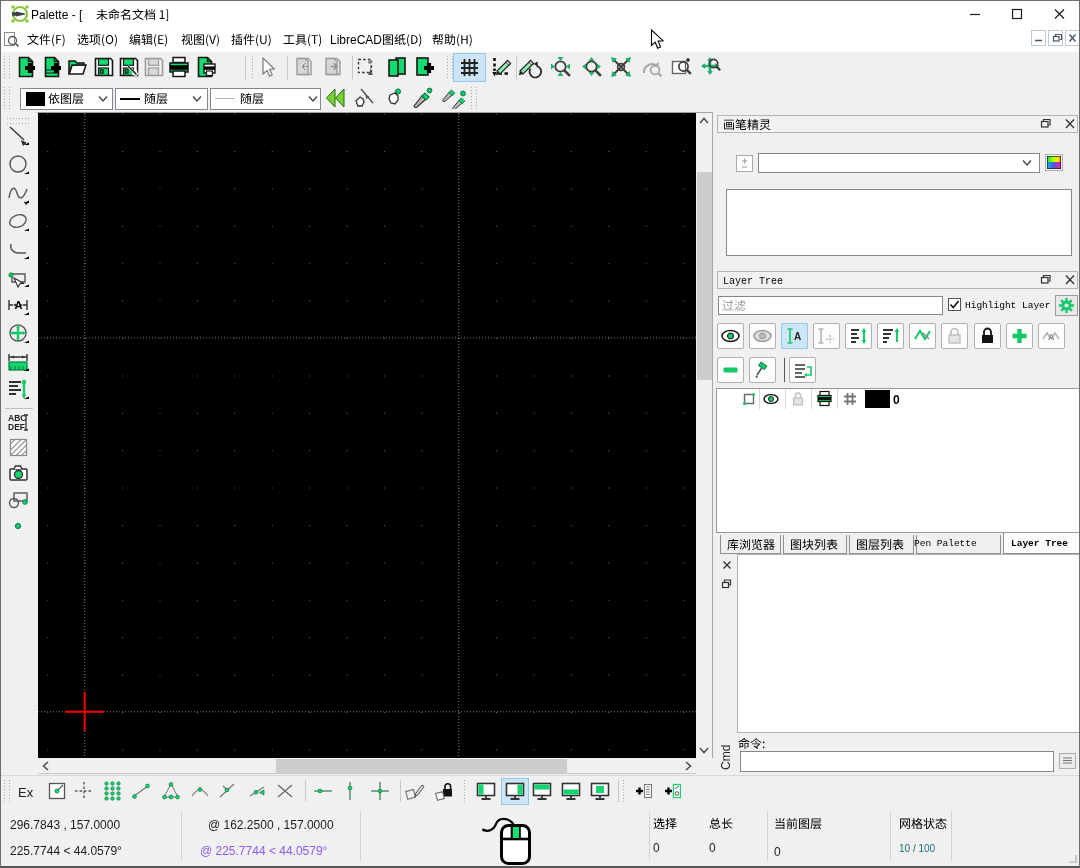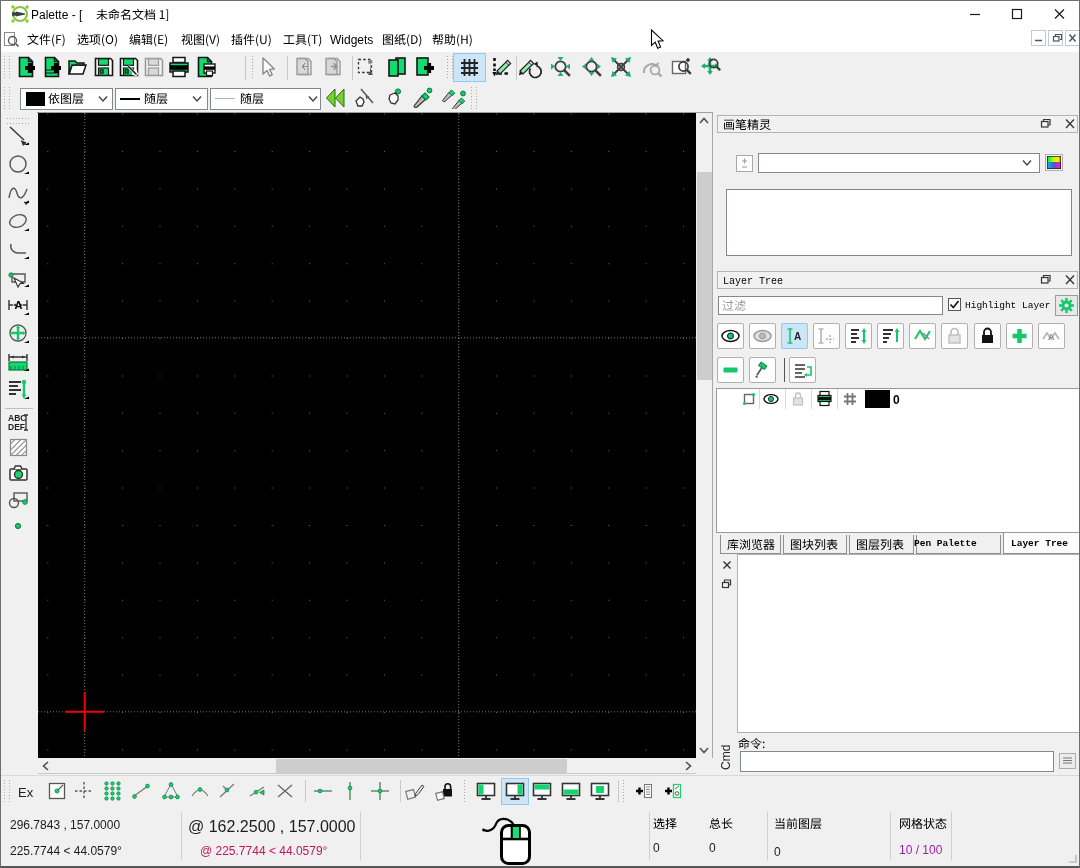--- a/index.html
+++ b/index.html
@@ -46,21 +46,21 @@
   </svg>
 <svg style="position:absolute;left:181px;top:33px;overflow:visible" width="41" height="14">
     <path transform="translate(0,11) scale(1.0)" fill="#000" d="M5.4 -9.5V-3.1H6.3V-8.7H10V-3.1H10.9V-9.5ZM1.8 -9.6C2.3 -9.2 2.7 -8.5 3 -8.1L3.7 -8.6C3.5 -9 3 -9.6 2.5 -10.1ZM7.6 -7.8V-5.4C7.6 -3.6 7.3 -1.3 4.2 0.3C4.4 0.4 4.7 0.8 4.8 1C6.6 0 7.6 -1.3 8.1 -2.6V-0.2C8.1 0.6 8.4 0.8 9.2 0.8H10.3C11.3 0.8 11.5 0.3 11.6 -1.6C11.4 -1.7 11.1 -1.8 10.8 -2C10.8 -0.2 10.7 0.1 10.3 0.1H9.3C9 0.1 8.9 0 8.9 -0.3V-3.3H8.3C8.5 -4 8.5 -4.8 8.5 -5.4V-7.8ZM0.8 -8V-7.2H3.7C3 -5.7 1.7 -4.2 0.5 -3.3C0.6 -3.2 0.8 -2.7 0.9 -2.4C1.4 -2.8 1.8 -3.2 2.3 -3.7V0.9H3.1V-4.2C3.6 -3.7 4.1 -3 4.3 -2.6L4.9 -3.3C4.7 -3.6 3.8 -4.6 3.4 -5.1C3.9 -5.9 4.4 -6.8 4.8 -7.7L4.3 -8.1L4.1 -8Z M16.5 -3.3C17.5 -3.1 18.7 -2.7 19.4 -2.4L19.7 -3C19.1 -3.3 17.8 -3.7 16.9 -3.9ZM15.3 -1.8C17 -1.6 19 -1.1 20.2 -0.7L20.6 -1.4C19.4 -1.8 17.3 -2.3 15.7 -2.4ZM13 -9.6V1H13.9V0.5H22.1V1H23V-9.6ZM13.9 -0.3V-8.7H22.1V-0.3ZM17 -8.5C16.4 -7.5 15.3 -6.6 14.3 -6C14.5 -5.8 14.8 -5.6 14.9 -5.4C15.3 -5.7 15.7 -6 16 -6.3C16.4 -5.9 16.8 -5.5 17.3 -5.2C16.3 -4.7 15.2 -4.4 14.1 -4.2C14.2 -4 14.4 -3.6 14.5 -3.4C15.7 -3.7 17 -4.1 18.1 -4.8C19.1 -4.2 20.2 -3.8 21.4 -3.6C21.5 -3.8 21.7 -4.1 21.9 -4.2C20.8 -4.4 19.8 -4.8 18.8 -5.2C19.7 -5.8 20.5 -6.5 21 -7.3L20.5 -7.6L20.3 -7.5H17.2C17.4 -7.8 17.6 -8 17.7 -8.2ZM16.5 -6.8 16.6 -6.8H19.7C19.3 -6.4 18.7 -6 18.1 -5.6C17.5 -5.9 16.9 -6.3 16.5 -6.8Z M26.9 2.4 27.5 2.1C26.5 0.3 26 -1.7 26 -3.7C26 -5.8 26.5 -7.8 27.5 -9.5L26.9 -9.8C25.8 -8 25.1 -6.1 25.1 -3.7C25.1 -1.4 25.8 0.6 26.9 2.4Z M30.9 0H32.2L35 -8.8H33.8L32.4 -4C32.1 -3 31.9 -2.2 31.6 -1.1H31.5C31.2 -2.2 31 -3 30.7 -4L29.2 -8.8H28.1Z M36.1 2.4C37.2 0.6 37.9 -1.4 37.9 -3.7C37.9 -6.1 37.2 -8 36.1 -9.8L35.5 -9.5C36.5 -7.8 37 -5.8 37 -3.7C37 -1.7 36.5 0.3 35.5 2.1Z"></path>
   </svg>
 <svg style="position:absolute;left:231px;top:33px;overflow:visible" width="43" height="14">
     <path transform="translate(0,11) scale(1.0)" fill="#000" d="M8.8 -2.9V-2.1H10.2V-0.5H8.3V-6.4H11.4V-7.2H8.3V-8.8C9.2 -8.9 10.1 -9.1 10.8 -9.3L10.3 -10C9 -9.6 6.7 -9.3 4.8 -9.2C4.9 -9 5 -8.7 5.1 -8.5C5.8 -8.5 6.7 -8.6 7.5 -8.7V-7.2H4.4V-6.4H7.5V-0.5H5.5V-2.1H7V-2.9H5.5V-4.4C6 -4.5 6.6 -4.7 7 -4.9L6.6 -5.6C6.1 -5.4 5.4 -5.1 4.7 -4.9V0.9H5.5V0.4H10.2V1H11V-5.2H8.8V-4.4H10.2V-2.9ZM1.9 -10.1V-7.7H0.6V-6.8H1.9V-4.1L0.4 -3.7L0.7 -2.8L1.9 -3.2V-0.1C1.9 0 1.9 0.1 1.8 0.1C1.6 0.1 1.3 0.1 0.9 0.1C1 0.3 1.1 0.7 1.1 0.9C1.8 0.9 2.2 0.9 2.4 0.7C2.7 0.6 2.8 0.4 2.8 -0.1V-3.5L4.1 -3.9L4 -4.7L2.8 -4.3V-6.8H3.9V-7.7H2.8V-10.1Z M15.8 -4.1V-3.2H19.2V1H20.1V-3.2H23.4V-4.1H20.1V-6.7H22.9V-7.6H20.1V-9.9H19.2V-7.6H17.6C17.8 -8.2 17.9 -8.7 18 -9.3L17.2 -9.5C16.9 -7.9 16.4 -6.4 15.7 -5.4C15.9 -5.3 16.3 -5 16.5 -4.9C16.8 -5.4 17.1 -6 17.4 -6.7H19.2V-4.1ZM15.2 -10C14.6 -8.2 13.5 -6.4 12.4 -5.2C12.5 -5 12.8 -4.6 12.9 -4.4C13.3 -4.8 13.6 -5.2 14 -5.8V0.9H14.9V-7.2C15.3 -8 15.7 -8.9 16.1 -9.8Z M26.9 2.4 27.5 2.1C26.5 0.3 26 -1.7 26 -3.7C26 -5.8 26.5 -7.8 27.5 -9.5L26.9 -9.8C25.8 -8 25.1 -6.1 25.1 -3.7C25.1 -1.4 25.8 0.6 26.9 2.4Z M32.4 0.2C34.2 0.2 35.5 -0.8 35.5 -3.6V-8.8H34.5V-3.6C34.5 -1.5 33.6 -0.8 32.4 -0.8C31.2 -0.8 30.3 -1.5 30.3 -3.6V-8.8H29.2V-3.6C29.2 -0.8 30.6 0.2 32.4 0.2Z M37.9 2.4C39 0.6 39.7 -1.4 39.7 -3.7C39.7 -6.1 39 -8 37.9 -9.8L37.2 -9.5C38.2 -7.8 38.8 -5.8 38.8 -3.7C38.8 -1.7 38.2 0.3 37.2 2.1Z"></path>
   </svg>
 <svg style="position:absolute;left:283px;top:33px;overflow:visible" width="41" height="14">
     <path transform="translate(0,11) scale(1.0)" fill="#000" d="M0.6 -0.9V0H11.4V-0.9H6.5V-7.8H10.8V-8.7H1.2V-7.8H5.5V-0.9Z M19.3 -1C20.6 -0.4 22 0.4 22.8 1L23.5 0.3C22.6 -0.3 21.2 -1 19.8 -1.6ZM15.9 -1.6C15.2 -0.9 13.7 -0.1 12.5 0.3C12.7 0.5 13 0.8 13.1 1C14.4 0.5 15.8 -0.3 16.8 -1.1ZM14.5 -9.5V-2.5H12.6V-1.7H23.4V-2.5H21.6V-9.5ZM15.4 -2.5V-3.6H20.7V-2.5ZM15.4 -7H20.7V-6H15.4ZM15.4 -7.7V-8.8H20.7V-7.7ZM15.4 -5.3H20.7V-4.3H15.4Z M26.9 2.4 27.5 2.1C26.5 0.3 26 -1.7 26 -3.7C26 -5.8 26.5 -7.8 27.5 -9.5L26.9 -9.8C25.8 -8 25.1 -6.1 25.1 -3.7C25.1 -1.4 25.8 0.6 26.9 2.4Z M31.1 0H32.2V-7.9H34.9V-8.8H28.4V-7.9H31.1Z M36.4 2.4C37.5 0.6 38.2 -1.4 38.2 -3.7C38.2 -6.1 37.5 -8 36.4 -9.8L35.7 -9.5C36.8 -7.8 37.3 -5.8 37.3 -3.7C37.3 -1.7 36.8 0.3 35.7 2.1Z"></path>
   </svg>
-<div class="ab" style="left:330px;top:33px;font-size:12px">Widgets</div>
+<div class="ab" style="left:330px;top:33px;font-size:12px">LibreCAD</div>
 <svg style="position:absolute;left:382px;top:33px;overflow:visible" width="42" height="14">
     <path transform="translate(0,11) scale(1.0)" fill="#000" d="M4.5 -3.3C5.5 -3.1 6.7 -2.7 7.4 -2.4L7.7 -3C7.1 -3.3 5.8 -3.7 4.9 -3.9ZM3.3 -1.8C5 -1.6 7 -1.1 8.2 -0.7L8.6 -1.4C7.4 -1.8 5.3 -2.3 3.7 -2.4ZM1 -9.6V1H1.9V0.5H10.1V1H11V-9.6ZM1.9 -0.3V-8.7H10.1V-0.3ZM5 -8.5C4.4 -7.5 3.3 -6.6 2.3 -6C2.5 -5.8 2.8 -5.6 2.9 -5.4C3.3 -5.7 3.7 -6 4 -6.3C4.4 -5.9 4.8 -5.5 5.3 -5.2C4.3 -4.7 3.2 -4.4 2.1 -4.2C2.2 -4 2.4 -3.6 2.5 -3.4C3.7 -3.7 5 -4.1 6.1 -4.8C7.1 -4.2 8.2 -3.8 9.4 -3.6C9.5 -3.8 9.7 -4.1 9.9 -4.2C8.8 -4.4 7.8 -4.8 6.8 -5.2C7.7 -5.8 8.5 -6.5 9 -7.3L8.5 -7.6L8.3 -7.5H5.2C5.4 -7.8 5.6 -8 5.7 -8.2ZM4.5 -6.8 4.6 -6.8H7.7C7.3 -6.4 6.7 -6 6.1 -5.6C5.5 -5.9 4.9 -6.3 4.5 -6.8Z M12.5 -0.6 12.7 0.2C13.8 0 15.4 -0.4 16.8 -0.8L16.7 -1.6C15.2 -1.2 13.6 -0.9 12.5 -0.6ZM12.8 -5.1C12.9 -5.2 13.2 -5.2 14.8 -5.4C14.3 -4.6 13.7 -4 13.5 -3.8C13.1 -3.3 12.8 -3 12.6 -3C12.7 -2.8 12.8 -2.4 12.9 -2.2V-2.2L12.9 -2.2C13.1 -2.3 13.6 -2.5 16.8 -3.1C16.8 -3.3 16.8 -3.6 16.8 -3.9L14.1 -3.4C15.1 -4.4 16 -5.7 16.8 -7L16.1 -7.5C15.9 -7.1 15.6 -6.6 15.3 -6.2L13.7 -6.1C14.4 -7.1 15.2 -8.4 15.7 -9.7L14.9 -10.1C14.4 -8.6 13.5 -7.1 13.2 -6.7C12.9 -6.3 12.7 -6 12.5 -5.9C12.6 -5.7 12.7 -5.3 12.8 -5.1ZM17.3 1C17.5 0.8 17.9 0.6 20.3 -0.2C20.3 -0.4 20.2 -0.7 20.2 -1L18.2 -0.3V-4.6H20.4C20.6 -1.4 21.2 0.9 22.4 0.9C23.2 0.9 23.5 0.3 23.6 -1.5C23.4 -1.6 23.1 -1.8 22.9 -1.9C22.8 -0.6 22.7 0 22.5 0C21.9 0 21.4 -1.8 21.2 -4.6H23.3V-5.4H21.1C21.1 -6.4 21.1 -7.6 21.1 -8.8C21.8 -8.9 22.5 -9.1 23.1 -9.3L22.4 -10C21.2 -9.6 19.1 -9.2 17.3 -9V-0.6C17.3 -0.1 17.1 0.2 16.9 0.3C17 0.4 17.2 0.8 17.3 1ZM20.3 -5.4H18.2V-8.3C18.8 -8.4 19.5 -8.5 20.2 -8.6C20.2 -7.5 20.2 -6.4 20.3 -5.4Z M26.9 2.4 27.5 2.1C26.5 0.3 26 -1.7 26 -3.7C26 -5.8 26.5 -7.8 27.5 -9.5L26.9 -9.8C25.8 -8 25.1 -6.1 25.1 -3.7C25.1 -1.4 25.8 0.6 26.9 2.4Z M29.3 0H31.5C34.2 0 35.6 -1.6 35.6 -4.4C35.6 -7.2 34.2 -8.8 31.5 -8.8H29.3ZM30.4 -0.9V-7.9H31.4C33.4 -7.9 34.5 -6.7 34.5 -4.4C34.5 -2.2 33.4 -0.9 31.4 -0.9Z M37.5 2.4C38.6 0.6 39.3 -1.4 39.3 -3.7C39.3 -6.1 38.6 -8 37.5 -9.8L36.8 -9.5C37.8 -7.8 38.4 -5.8 38.4 -3.7C38.4 -1.7 37.8 0.3 36.8 2.1Z"></path>
   </svg>
 <svg style="position:absolute;left:432px;top:33px;overflow:visible" width="43" height="14">
     <path transform="translate(0,11) scale(1.0)" fill="#000" d="M3.3 -10.1V-9.1H0.8V-8.4H3.3V-7.5H1V-6.8H3.3V-6.5C3.3 -6.3 3.3 -6.1 3.2 -5.9H0.6V-5.1H2.8C2.5 -4.6 1.8 -4.1 0.8 -3.7C1 -3.6 1.3 -3.3 1.5 -3.1C2.8 -3.6 3.5 -4.4 3.9 -5.1H6.5V-5.9H4.1C4.2 -6.1 4.2 -6.3 4.2 -6.5V-6.8H6.2V-7.5H4.2V-8.4H6.4V-9.1H4.2V-10.1ZM7 -9.6V-3.6H7.9V-8.8H9.9C9.6 -8.3 9.2 -7.7 8.8 -7.2C9.9 -6.6 10.3 -6 10.3 -5.6C10.3 -5.3 10.2 -5.2 10 -5.1C9.8 -5 9.6 -5 9.5 -5C9.1 -5 8.7 -5 8.2 -5C8.3 -4.8 8.4 -4.5 8.4 -4.3C8.9 -4.2 9.4 -4.2 9.8 -4.3C10.1 -4.3 10.4 -4.4 10.6 -4.5C11 -4.7 11.2 -5 11.1 -5.5C11.1 -6.1 10.8 -6.6 9.8 -7.3C10.3 -7.9 10.8 -8.6 11.3 -9.2L10.6 -9.6L10.5 -9.6ZM1.8 -3.1V0.3H2.7V-2.3H5.5V0.9H6.4V-2.3H9.5V-0.7C9.5 -0.5 9.4 -0.5 9.2 -0.5C9 -0.5 8.3 -0.5 7.5 -0.5C7.7 -0.3 7.8 0 7.9 0.3C8.9 0.3 9.5 0.3 9.9 0.2C10.3 0 10.4 -0.2 10.4 -0.7V-3.1H6.4V-4.1H5.5V-3.1Z M19.6 -10.1C19.6 -9.2 19.6 -8.2 19.6 -7.4H17.6V-6.5H19.5C19.4 -3.6 18.8 -1.1 16.5 0.3C16.7 0.5 17 0.8 17.1 1C19.6 -0.6 20.2 -3.3 20.4 -6.5H22.3C22.2 -2.1 22 -0.5 21.7 -0.1C21.6 0 21.5 0 21.3 0C21 0 20.4 0 19.7 0C19.9 0.2 20 0.6 20 0.9C20.6 0.9 21.3 0.9 21.6 0.9C22 0.8 22.3 0.7 22.5 0.4C22.9 -0.1 23 -1.8 23.1 -6.9C23.1 -7 23.1 -7.4 23.1 -7.4H20.4C20.5 -8.2 20.5 -9.2 20.5 -10.1ZM12.4 -1.1 12.6 -0.2C14 -0.6 16 -1 17.9 -1.5L17.9 -2.3L17.2 -2.1V-9.5H13.3V-1.3ZM14.1 -1.5V-3.5H16.3V-1.9ZM14.1 -6.1H16.3V-4.3H14.1ZM14.1 -6.9V-8.7H16.3V-6.9Z M26.9 2.4 27.5 2.1C26.5 0.3 26 -1.7 26 -3.7C26 -5.8 26.5 -7.8 27.5 -9.5L26.9 -9.8C25.8 -8 25.1 -6.1 25.1 -3.7C25.1 -1.4 25.8 0.6 26.9 2.4Z M29.3 0H30.4V-4.2H34.5V0H35.6V-8.8H34.5V-5.1H30.4V-8.8H29.3Z M38 2.4C39.1 0.6 39.7 -1.4 39.7 -3.7C39.7 -6.1 39.1 -8 38 -9.8L37.3 -9.5C38.3 -7.8 38.8 -5.8 38.8 -3.7C38.8 -1.7 38.3 0.3 37.3 2.1Z"></path>
   </svg>
 <div class="ab" style="left:1031px;top:30px;width:15px;height:16px;border:1px solid #c2c8d0;background:#fff"></div>
 <div class="ab" style="left:1048px;top:30px;width:15px;height:16px;border:1px solid #c2c8d0;background:#fff"></div>
 <div class="ab" style="left:1065px;top:30px;width:15px;height:16px;border:1px solid #c2c8d0;background:#fff"></div>
 <svg class="ab" style="left:1031px;top:30px" width="49" height="16" viewBox="0 0 49 16">
@@ -555,21 +555,21 @@
   </svg>
 <div class="ab" style="left:783px;top:535px;width:64px;height:19px;background:#f0f0f0;border:1px solid #8f8f8f;border-top:none"></div>
 <svg style="position:absolute;left:790px;top:538px;overflow:visible" width="50" height="14">
     <path transform="translate(0,11) scale(1.0)" fill="#000" d="M4.5 -3.3C5.5 -3.1 6.7 -2.7 7.4 -2.4L7.7 -3C7.1 -3.3 5.8 -3.7 4.9 -3.9ZM3.3 -1.8C5 -1.6 7 -1.1 8.2 -0.7L8.6 -1.4C7.4 -1.8 5.3 -2.3 3.7 -2.4ZM1 -9.6V1H1.9V0.5H10.1V1H11V-9.6ZM1.9 -0.3V-8.7H10.1V-0.3ZM5 -8.5C4.4 -7.5 3.3 -6.6 2.3 -6C2.5 -5.8 2.8 -5.6 2.9 -5.4C3.3 -5.7 3.7 -6 4 -6.3C4.4 -5.9 4.8 -5.5 5.3 -5.2C4.3 -4.7 3.2 -4.4 2.1 -4.2C2.2 -4 2.4 -3.6 2.5 -3.4C3.7 -3.7 5 -4.1 6.1 -4.8C7.1 -4.2 8.2 -3.8 9.4 -3.6C9.5 -3.8 9.7 -4.1 9.9 -4.2C8.8 -4.4 7.8 -4.8 6.8 -5.2C7.7 -5.8 8.5 -6.5 9 -7.3L8.5 -7.6L8.3 -7.5H5.2C5.4 -7.8 5.6 -8 5.7 -8.2ZM4.5 -6.8 4.6 -6.8H7.7C7.3 -6.4 6.7 -6 6.1 -5.6C5.5 -5.9 4.9 -6.3 4.5 -6.8Z M21.7 -4.5H19.8C19.9 -5 19.9 -5.4 19.9 -5.9V-7.2H21.7ZM19 -9.9V-8.1H16.8V-7.2H19V-5.9C19 -5.4 19 -5 18.9 -4.5H16.5V-3.7H18.8C18.5 -2.2 17.6 -0.8 15.5 0.3C15.7 0.5 16 0.8 16.1 1C18.3 -0.1 19.3 -1.7 19.6 -3.3C20.3 -1.3 21.3 0.2 23 1C23.1 0.7 23.4 0.4 23.6 0.2C22 -0.5 20.9 -1.9 20.4 -3.7H23.4V-4.5H22.6V-8.1H19.9V-9.9ZM12.4 -2 12.8 -1.1C13.8 -1.5 15.2 -2.1 16.5 -2.7L16.2 -3.5L14.9 -3V-6.3H16.2V-7.2H14.9V-9.9H14.1V-7.2H12.6V-6.3H14.1V-2.6C13.5 -2.4 12.9 -2.1 12.4 -2Z M31.7 -8.7V-2H32.6V-8.7ZM34.2 -10V-0.2C34.2 0 34.1 0 33.9 0C33.7 0.1 33.1 0.1 32.4 0C32.6 0.3 32.7 0.7 32.7 0.9C33.7 0.9 34.2 0.9 34.6 0.8C34.9 0.6 35.1 0.3 35.1 -0.2V-10ZM26.2 -3.6C26.8 -3.2 27.5 -2.6 28 -2.2C27.2 -1 26.1 -0.2 24.9 0.3C25.1 0.4 25.4 0.8 25.5 1C28 -0.1 29.9 -2.5 30.5 -6.6L29.9 -6.8L29.8 -6.8H27.1C27.3 -7.3 27.4 -7.9 27.6 -8.6H30.9V-9.4H24.7V-8.6H26.7C26.3 -6.7 25.6 -5 24.6 -3.9C24.8 -3.8 25.2 -3.5 25.3 -3.3C25.9 -4 26.4 -4.9 26.8 -5.9H29.5C29.3 -4.8 28.9 -3.8 28.5 -3C28 -3.4 27.3 -3.9 26.7 -4.3Z M39 0.9C39.3 0.8 39.7 0.6 43.1 -0.5C43 -0.6 43 -1 42.9 -1.2L40 -0.4V-3C40.7 -3.5 41.4 -4 41.9 -4.6C42.8 -2.1 44.5 -0.3 47 0.6C47.1 0.3 47.4 0 47.6 -0.2C46.4 -0.6 45.4 -1.2 44.6 -1.9C45.3 -2.4 46.2 -3 46.9 -3.6L46.2 -4.2C45.6 -3.6 44.8 -3 44.1 -2.5C43.5 -3.1 43.1 -3.8 42.8 -4.6H47.2V-5.4H42.4V-6.5H46.3V-7.2H42.4V-8.2H46.8V-9H42.4V-10.1H41.5V-9H37.3V-8.2H41.5V-7.2H37.9V-6.5H41.5V-5.4H36.8V-4.6H40.8C39.6 -3.6 37.9 -2.7 36.4 -2.2C36.6 -2 36.9 -1.7 37 -1.5C37.7 -1.7 38.4 -2 39.1 -2.4V-0.7C39.1 -0.2 38.8 0 38.6 0.1C38.8 0.3 39 0.7 39 0.9Z"></path>
   </svg>
 <div class="ab" style="left:849px;top:535px;width:65px;height:19px;background:#f0f0f0;border:1px solid #8f8f8f;border-top:none"></div>
 <svg style="position:absolute;left:856px;top:538px;overflow:visible" width="50" height="14">
     <path transform="translate(0,11) scale(1.0)" fill="#000" d="M4.5 -3.3C5.5 -3.1 6.7 -2.7 7.4 -2.4L7.7 -3C7.1 -3.3 5.8 -3.7 4.9 -3.9ZM3.3 -1.8C5 -1.6 7 -1.1 8.2 -0.7L8.6 -1.4C7.4 -1.8 5.3 -2.3 3.7 -2.4ZM1 -9.6V1H1.9V0.5H10.1V1H11V-9.6ZM1.9 -0.3V-8.7H10.1V-0.3ZM5 -8.5C4.4 -7.5 3.3 -6.6 2.3 -6C2.5 -5.8 2.8 -5.6 2.9 -5.4C3.3 -5.7 3.7 -6 4 -6.3C4.4 -5.9 4.8 -5.5 5.3 -5.2C4.3 -4.7 3.2 -4.4 2.1 -4.2C2.2 -4 2.4 -3.6 2.5 -3.4C3.7 -3.7 5 -4.1 6.1 -4.8C7.1 -4.2 8.2 -3.8 9.4 -3.6C9.5 -3.8 9.7 -4.1 9.9 -4.2C8.8 -4.4 7.8 -4.8 6.8 -5.2C7.7 -5.8 8.5 -6.5 9 -7.3L8.5 -7.6L8.3 -7.5H5.2C5.4 -7.8 5.6 -8 5.7 -8.2ZM4.5 -6.8 4.6 -6.8H7.7C7.3 -6.4 6.7 -6 6.1 -5.6C5.5 -5.9 4.9 -6.3 4.5 -6.8Z M15.6 -5.5V-4.7H22.5V-5.5ZM14.5 -8.7H21.7V-7.3H14.5ZM13.6 -9.5V-6C13.6 -4.1 13.5 -1.4 12.4 0.5C12.6 0.6 13 0.8 13.2 0.9C14.3 -1 14.5 -4 14.5 -6V-6.5H22.6V-9.5ZM15.5 0.8C15.8 0.6 16.4 0.6 21.6 0.2C21.8 0.5 22 0.8 22.1 1.1L22.9 0.7C22.5 -0.1 21.7 -1.3 21 -2.3L20.2 -1.9C20.5 -1.5 20.9 -1 21.2 -0.5L16.6 -0.2C17.2 -0.9 17.8 -1.7 18.4 -2.6H23.3V-3.4H14.9V-2.6H17.3C16.7 -1.7 16.1 -0.9 15.8 -0.6C15.6 -0.3 15.3 -0.1 15.1 -0.1C15.2 0.2 15.4 0.6 15.5 0.8Z M31.7 -8.7V-2H32.6V-8.7ZM34.2 -10V-0.2C34.2 0 34.1 0 33.9 0C33.7 0.1 33.1 0.1 32.4 0C32.6 0.3 32.7 0.7 32.7 0.9C33.7 0.9 34.2 0.9 34.6 0.8C34.9 0.6 35.1 0.3 35.1 -0.2V-10ZM26.2 -3.6C26.8 -3.2 27.5 -2.6 28 -2.2C27.2 -1 26.1 -0.2 24.9 0.3C25.1 0.4 25.4 0.8 25.5 1C28 -0.1 29.9 -2.5 30.5 -6.6L29.9 -6.8L29.8 -6.8H27.1C27.3 -7.3 27.4 -7.9 27.6 -8.6H30.9V-9.4H24.7V-8.6H26.7C26.3 -6.7 25.6 -5 24.6 -3.9C24.8 -3.8 25.2 -3.5 25.3 -3.3C25.9 -4 26.4 -4.9 26.8 -5.9H29.5C29.3 -4.8 28.9 -3.8 28.5 -3C28 -3.4 27.3 -3.9 26.7 -4.3Z M39 0.9C39.3 0.8 39.7 0.6 43.1 -0.5C43 -0.6 43 -1 42.9 -1.2L40 -0.4V-3C40.7 -3.5 41.4 -4 41.9 -4.6C42.8 -2.1 44.5 -0.3 47 0.6C47.1 0.3 47.4 0 47.6 -0.2C46.4 -0.6 45.4 -1.2 44.6 -1.9C45.3 -2.4 46.2 -3 46.9 -3.6L46.2 -4.2C45.6 -3.6 44.8 -3 44.1 -2.5C43.5 -3.1 43.1 -3.8 42.8 -4.6H47.2V-5.4H42.4V-6.5H46.3V-7.2H42.4V-8.2H46.8V-9H42.4V-10.1H41.5V-9H37.3V-8.2H41.5V-7.2H37.9V-6.5H41.5V-5.4H36.8V-4.6H40.8C39.6 -3.6 37.9 -2.7 36.4 -2.2C36.6 -2 36.9 -1.7 37 -1.5C37.7 -1.7 38.4 -2 39.1 -2.4V-0.7C39.1 -0.2 38.8 0 38.6 0.1C38.8 0.3 39 0.7 39 0.9Z"></path>
   </svg>
 <div class="ab" style="left:916px;top:535px;width:85px;height:19px;background:#f0f0f0;border:1px solid #8f8f8f;border-top:none"></div>
-<div class="ab mono" style="left:914px;top:538px;font-size:9.5px;font-weight:bold">Pen Palette</div>
+<div class="ab mono" style="left:914px;top:538px;font-size:9.5px;font-weight:normal">Pen Palette</div>
 <div class="ab" style="left:1003px;top:533px;width:77px;height:21px;background:#fcfcfc;border:1px solid #8f8f8f;border-top:none"></div>
 <div class="ab mono" style="left:1011px;top:538px;font-size:9.5px;font-weight:bold">Layer Tree</div>
 <div class="ab" style="left:713px;top:554px;width:367px;height:221px;background:#f0f0f0"></div>
 <div class="ab" style="left:718px;top:556px;width:18px;height:217px;background:#f0f0f0"></div>
 <svg class="ab" style="left:721px;top:559px" width="12" height="12" viewBox="0 0 12 12">
     <path d="M2.5 2.5 l7 7 M9.5 2.5 l-7 7" stroke="#333" stroke-width="1.4"></path>
   </svg>
 <svg class="ab" style="left:721px;top:578px" width="12" height="12" viewBox="0 0 12 12">
 <rect x="1.5" y="4.5" width="6" height="5" fill="none" stroke="#333" stroke-width="1.2"></rect>
 <path d="M3.5 4 v-2 h6 v5 h-2" fill="none" stroke="#333" stroke-width="1.2"></path>
@@ -703,22 +703,22 @@
 <svg class="ab" style="left:659px;top:780px" width="22" height="22" viewBox="0 0 22 22">
     <path d="M6 11 h7 M9.5 7.5 v7" stroke="#000" stroke-width="2.4"></path>
 <rect x="14.5" y="4.5" width="7" height="13" fill="#fff" stroke="#12d56e" stroke-width="1.3"></rect>
 <path d="M16 9 l4-3" stroke="#555" stroke-width="1"></path>
     <circle cx="18" cy="13.5" r="1.8" fill="none" stroke="#555" stroke-width="1"></circle>
   </svg>
 <div class="ab" style="left:1px;top:808px;width:1078px;height:58px;background:#f0f0f0"></div>
 <div class="ab" style="left:10px;top:818px;font-size:12px;color:#1c1c1c">296.7843 , 157.0000</div>
 <div class="ab" style="left:10px;top:844px;font-size:12px;color:#1c1c1c">225.7744 &lt; 44.0579°</div>
 <div class="ab" style="left:181px;top:812px;width:1px;height:48px;background:#d0d0d0"></div>
-<div class="ab" style="left:188px;top:818px;font-size:16px;color:#1c1c1c">@&nbsp;162.2500 , 157.0000</div>
-<div class="ab" style="left:200px;top:844px;font-size:12px;color:#be185d">@&nbsp;225.7744 &lt; 44.0579°</div>
+<div class="ab" style="left:208px;top:818px;font-size:12px;color:#1c1c1c">@&nbsp;162.2500 , 157.0000</div>
+<div class="ab" style="left:200px;top:844px;font-size:12px;color:#8b5cf6">@&nbsp;225.7744 &lt; 44.0579°</div>
 <div class="ab" style="left:360px;top:812px;width:1px;height:48px;background:#d0d0d0"></div>
 <svg class="ab" style="left:478px;top:810px" width="58" height="56" viewBox="0 0 58 56">
 <path d="M36 15 C30 6 20 8 18 14 C16 20 10 22 6 20" fill="none" stroke="#000" stroke-width="2.2"></path>
 <circle cx="5.5" cy="20" r="1.4" fill="#000"></circle>
 <rect x="23.5" y="15.5" width="28" height="38" rx="7" fill="#fff" stroke="#000" stroke-width="3"></rect>
 <path d="M23.5 29 h28" stroke="#000" stroke-width="2.6"></path>
 <path d="M34 16 v13 M41.5 16 v13" stroke="#000" stroke-width="2.6"></path>
 <rect x="34.8" y="17" width="6.2" height="11" fill="#0fe173"></rect>
 </svg>
 <div class="ab" style="left:649px;top:812px;width:1px;height:48px;background:#d0d0d0"></div>
@@ -732,16 +732,16 @@
 <div class="ab" style="left:709px;top:841px;font-size:12px;color:#1c1c1c">0</div>
 <div class="ab" style="left:767px;top:812px;width:1px;height:48px;background:#d0d0d0"></div>
 <svg style="position:absolute;left:774px;top:817px;overflow:visible" width="50" height="14">
     <path transform="translate(0,11) scale(1.0)" fill="#000" d="M1.5 -9.2C2.1 -8.4 2.7 -7.2 3 -6.4L3.9 -6.8C3.6 -7.6 2.9 -8.7 2.3 -9.6ZM9.6 -9.7C9.3 -8.7 8.6 -7.5 8.1 -6.7L8.9 -6.4C9.4 -7.1 10.1 -8.3 10.6 -9.3ZM1.4 -0.5V0.4H9.5V1H10.4V-5.8H6.5V-10.1H5.5V-5.8H1.6V-4.9H9.5V-3.2H2V-2.3H9.5V-0.5Z M19.2 -6.2V-1.2H20.1V-6.2ZM21.7 -6.5V-0.2C21.7 0 21.6 0.1 21.4 0.1C21.2 0.1 20.6 0.1 19.8 0C20 0.3 20.1 0.7 20.2 0.9C21.1 0.9 21.7 0.9 22.1 0.8C22.4 0.6 22.6 0.4 22.6 -0.2V-6.5ZM20.7 -10.1C20.4 -9.6 20 -8.8 19.5 -8.2H15.9L16.5 -8.4C16.3 -8.9 15.8 -9.6 15.3 -10.1L14.5 -9.8C14.9 -9.3 15.4 -8.7 15.6 -8.2H12.6V-7.4H23.4V-8.2H20.6C20.9 -8.7 21.3 -9.3 21.6 -9.8ZM16.9 -3.6V-2.4H14.2V-3.6ZM16.9 -4.3H14.2V-5.5H16.9ZM13.4 -6.3V0.9H14.2V-1.7H16.9V-0.1C16.9 0.1 16.9 0.1 16.7 0.1C16.5 0.1 16 0.1 15.4 0.1C15.5 0.3 15.6 0.7 15.7 0.9C16.5 0.9 17 0.9 17.4 0.8C17.7 0.6 17.8 0.4 17.8 -0.1V-6.3Z M28.5 -3.3C29.5 -3.1 30.7 -2.7 31.4 -2.4L31.7 -3C31.1 -3.3 29.8 -3.7 28.9 -3.9ZM27.3 -1.8C29 -1.6 31 -1.1 32.2 -0.7L32.6 -1.4C31.4 -1.8 29.3 -2.3 27.7 -2.4ZM25 -9.6V1H25.9V0.5H34.1V1H35V-9.6ZM25.9 -0.3V-8.7H34.1V-0.3ZM29 -8.5C28.4 -7.5 27.3 -6.6 26.3 -6C26.5 -5.8 26.8 -5.6 26.9 -5.4C27.3 -5.7 27.7 -6 28 -6.3C28.4 -5.9 28.8 -5.5 29.3 -5.2C28.3 -4.7 27.2 -4.4 26.1 -4.2C26.2 -4 26.4 -3.6 26.5 -3.4C27.7 -3.7 29 -4.1 30.1 -4.8C31.1 -4.2 32.2 -3.8 33.4 -3.6C33.5 -3.8 33.7 -4.1 33.9 -4.2C32.8 -4.4 31.8 -4.8 30.8 -5.2C31.7 -5.8 32.5 -6.5 33 -7.3L32.5 -7.6L32.3 -7.5H29.2C29.4 -7.8 29.6 -8 29.7 -8.2ZM28.5 -6.8 28.6 -6.8H31.7C31.3 -6.4 30.7 -6 30.1 -5.6C29.5 -5.9 28.9 -6.3 28.5 -6.8Z M39.6 -5.5V-4.7H46.5V-5.5ZM38.5 -8.7H45.7V-7.3H38.5ZM37.6 -9.5V-6C37.6 -4.1 37.5 -1.4 36.4 0.5C36.6 0.6 37 0.8 37.2 0.9C38.3 -1 38.5 -4 38.5 -6V-6.5H46.6V-9.5ZM39.5 0.8C39.8 0.6 40.4 0.6 45.6 0.2C45.8 0.5 46 0.8 46.1 1.1L46.9 0.7C46.5 -0.1 45.7 -1.3 45 -2.3L44.2 -1.9C44.5 -1.5 44.9 -1 45.2 -0.5L40.6 -0.2C41.2 -0.9 41.8 -1.7 42.4 -2.6H47.3V-3.4H38.9V-2.6H41.3C40.7 -1.7 40.1 -0.9 39.8 -0.6C39.6 -0.3 39.3 -0.1 39.1 -0.1C39.2 0.2 39.4 0.6 39.5 0.8Z"></path>
   </svg>
 <div class="ab" style="left:774px;top:845px;font-size:12px;color:#1c1c1c">0</div>
 <div class="ab" style="left:890px;top:812px;width:1px;height:48px;background:#d0d0d0"></div>
 <svg style="position:absolute;left:899px;top:817px;overflow:visible" width="50" height="14">
     <path transform="translate(0,11) scale(1.0)" fill="#000" d="M2.3 -6.4C2.9 -5.8 3.5 -5 4 -4.2C3.5 -2.9 2.9 -1.9 2.1 -1.1C2.3 -0.9 2.6 -0.7 2.8 -0.6C3.5 -1.3 4.1 -2.3 4.5 -3.4C4.9 -2.9 5.3 -2.3 5.5 -1.9L6.1 -2.5C5.8 -3 5.4 -3.6 4.9 -4.3C5.2 -5.3 5.5 -6.4 5.7 -7.6L4.8 -7.7C4.7 -6.8 4.5 -5.9 4.3 -5.1C3.8 -5.8 3.3 -6.4 2.9 -6.9ZM5.8 -6.4C6.3 -5.8 6.9 -5 7.4 -4.2C7 -2.9 6.3 -1.8 5.4 -1C5.6 -0.9 6 -0.6 6.1 -0.5C6.9 -1.2 7.5 -2.2 8 -3.4C8.4 -2.7 8.7 -2.1 9 -1.5L9.6 -2.1C9.3 -2.7 8.9 -3.5 8.3 -4.3C8.6 -5.3 8.9 -6.4 9.1 -7.6L8.2 -7.7C8.1 -6.8 7.9 -5.9 7.7 -5.1C7.3 -5.7 6.8 -6.3 6.4 -6.9ZM1.1 -9.4V0.9H2V-8.5H10.1V-0.2C10.1 0 10 0 9.8 0C9.5 0.1 8.7 0.1 8 0C8.1 0.3 8.2 0.7 8.3 0.9C9.4 0.9 10 0.9 10.4 0.8C10.8 0.6 11 0.3 11 -0.2V-9.4Z M18.9 -8H21.5C21.2 -7.2 20.7 -6.6 20.1 -6C19.5 -6.5 19.1 -7.2 18.8 -7.8ZM14.4 -10.1V-7.5H12.6V-6.7H14.3C13.9 -5 13.1 -3.1 12.3 -2.1C12.5 -1.9 12.7 -1.5 12.8 -1.3C13.4 -2.1 14 -3.4 14.4 -4.8V0.9H15.3V-5.1C15.6 -4.6 16.1 -3.9 16.3 -3.6L16.8 -4.3C16.6 -4.6 15.6 -5.8 15.3 -6.1V-6.7H16.6L16.4 -6.4C16.6 -6.3 16.9 -6 17.1 -5.8C17.5 -6.2 17.9 -6.6 18.3 -7.1C18.6 -6.5 19 -5.9 19.5 -5.4C18.5 -4.5 17.3 -3.9 16.1 -3.5C16.3 -3.3 16.5 -3 16.6 -2.8C16.9 -2.9 17.2 -3 17.5 -3.1V1H18.4V0.4H21.7V0.9H22.6V-3.2L23.2 -3C23.3 -3.3 23.5 -3.6 23.7 -3.8C22.5 -4.1 21.5 -4.7 20.7 -5.4C21.6 -6.3 22.2 -7.3 22.7 -8.6L22.1 -8.8L21.9 -8.8H19.3C19.5 -9.1 19.7 -9.5 19.8 -9.9L19 -10.1C18.5 -8.9 17.7 -7.7 16.8 -6.8V-7.5H15.3V-10.1ZM18.4 -0.3V-2.7H21.7V-0.3ZM18.1 -3.4C18.8 -3.8 19.5 -4.3 20.1 -4.8C20.7 -4.3 21.4 -3.8 22.2 -3.4Z M32.9 -9.3C33.4 -8.6 34 -7.7 34.3 -7.2L35 -7.6C34.8 -8.2 34.1 -9 33.6 -9.7ZM24.6 -8.1C25.2 -7.4 25.8 -6.4 26.1 -5.8L26.8 -6.3C26.5 -6.9 25.9 -7.8 25.3 -8.5ZM31.1 -10.1V-7.3L31.1 -6.5H28.3V-5.7H31C30.8 -3.7 30.1 -1.4 27.9 0.4C28.2 0.5 28.5 0.8 28.7 0.9C30.5 -0.6 31.3 -2.4 31.7 -4.1C32.3 -1.9 33.4 -0.1 35 0.9C35.2 0.7 35.5 0.4 35.7 0.2C33.8 -0.8 32.7 -3 32.1 -5.7H35.4V-6.5H31.9L32 -7.3V-10.1ZM24.4 -2.3 24.9 -1.6C25.5 -2.1 26.3 -2.8 27 -3.5V0.9H27.9V-10.1H27V-4.6C26 -3.7 25 -2.8 24.4 -2.3Z M40.6 -4.9C41.3 -4.5 42.1 -3.9 42.5 -3.4L43.3 -3.9C42.9 -4.4 42 -5 41.3 -5.4ZM39.2 -2.9V-0.5C39.2 0.4 39.6 0.7 41 0.7C41.3 0.7 43.5 0.7 43.8 0.7C45 0.7 45.2 0.3 45.4 -1.2C45.1 -1.2 44.7 -1.4 44.5 -1.5C44.5 -0.3 44.4 -0.1 43.7 -0.1C43.2 -0.1 41.4 -0.1 41 -0.1C40.3 -0.1 40.1 -0.2 40.1 -0.5V-2.9ZM40.9 -3.2C41.6 -2.5 42.4 -1.7 42.8 -1.1L43.6 -1.6C43.2 -2.1 42.3 -3 41.6 -3.6ZM45 -2.8C45.6 -1.8 46.2 -0.4 46.4 0.4L47.3 0.1C47.1 -0.7 46.4 -2.1 45.8 -3.1ZM37.8 -2.9C37.6 -1.9 37.2 -0.7 36.6 0.1L37.5 0.5C38 -0.3 38.4 -1.6 38.7 -2.6ZM41.6 -10.1C41.5 -9.5 41.5 -9 41.3 -8.4H36.7V-7.5H41.1C40.5 -6 39.3 -4.7 36.5 -4C36.7 -3.8 37 -3.4 37.1 -3.2C40.2 -4.1 41.4 -5.7 42 -7.5C42.9 -5.4 44.5 -3.9 46.9 -3.3C47 -3.5 47.3 -3.9 47.5 -4.1C45.3 -4.6 43.8 -5.8 43 -7.5H47.4V-8.4H42.3C42.4 -9 42.5 -9.5 42.5 -10.1Z"></path>
   </svg>
-<div class="ab" style="left:899px;top:843px;font-size:12px;color:#a21caf">10 / 100</div>
+<div class="ab" style="left:899px;top:843px;font-size:10px;color:#0f766e">10 / 100</div>
 <div class="ab" style="left:951px;top:812px;width:1px;height:48px;background:#d0d0d0"></div>
 <svg class="ab" style="left:1068px;top:854px" width="10" height="10" viewBox="0 0 10 10">
 <path d="M8 1 v7 h-7 M8 5 v3 h-3" fill="none" stroke="#aaa" stroke-width="1.2"></path>
   </svg>
 </body></html>

